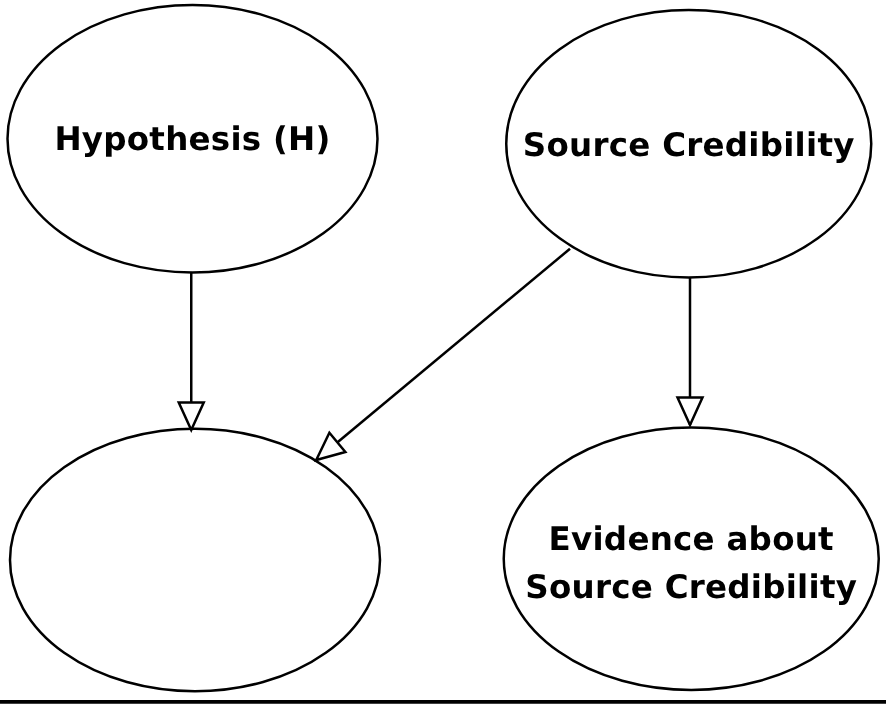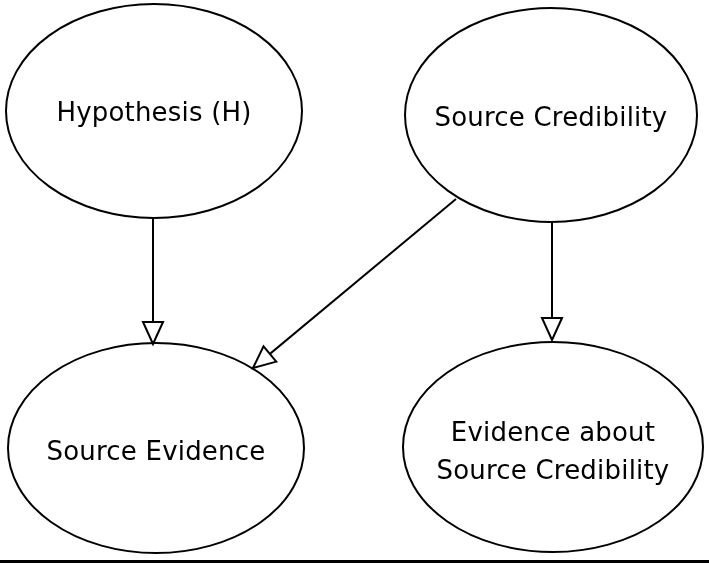--- a/index.html
+++ b/index.html
@@ -16,21 +16,21 @@
     font-family: "DejaVu Sans", sans-serif;
   }
   #diagram-svg {
     position: absolute;
     left: 0;
     top: 0;
   }
   .node-label {
     position: absolute;
     transform: translate(-50%, -50%);
-    font-weight: normal;
+    font-weight: bold;
     font-size: 26px;
     line-height: 38px;
     color: #000000;
     text-align: center;
     white-space: nowrap;
     letter-spacing: 0.2px;
   }
   .node-label span { display: block; }
 </style>
 </head>
@@ -59,21 +59,20 @@
 
   <div class="node-label" style="left:154px; top:112px;">
     <span>Hypothesis (H)</span>
   </div>
 
   <div class="node-label" style="left:551px; top:117px;">
     <span>Source Credibility</span>
   </div>
 
   <div class="node-label" style="left:156px; top:451px;">
-    <span>Source Evidence</span>
   </div>
 
   <div class="node-label" style="left:553px; top:451px;">
     <span>Evidence about</span>
     <span>Source Credibility</span>
   </div>
 
 </div>
 
 </body></html>

